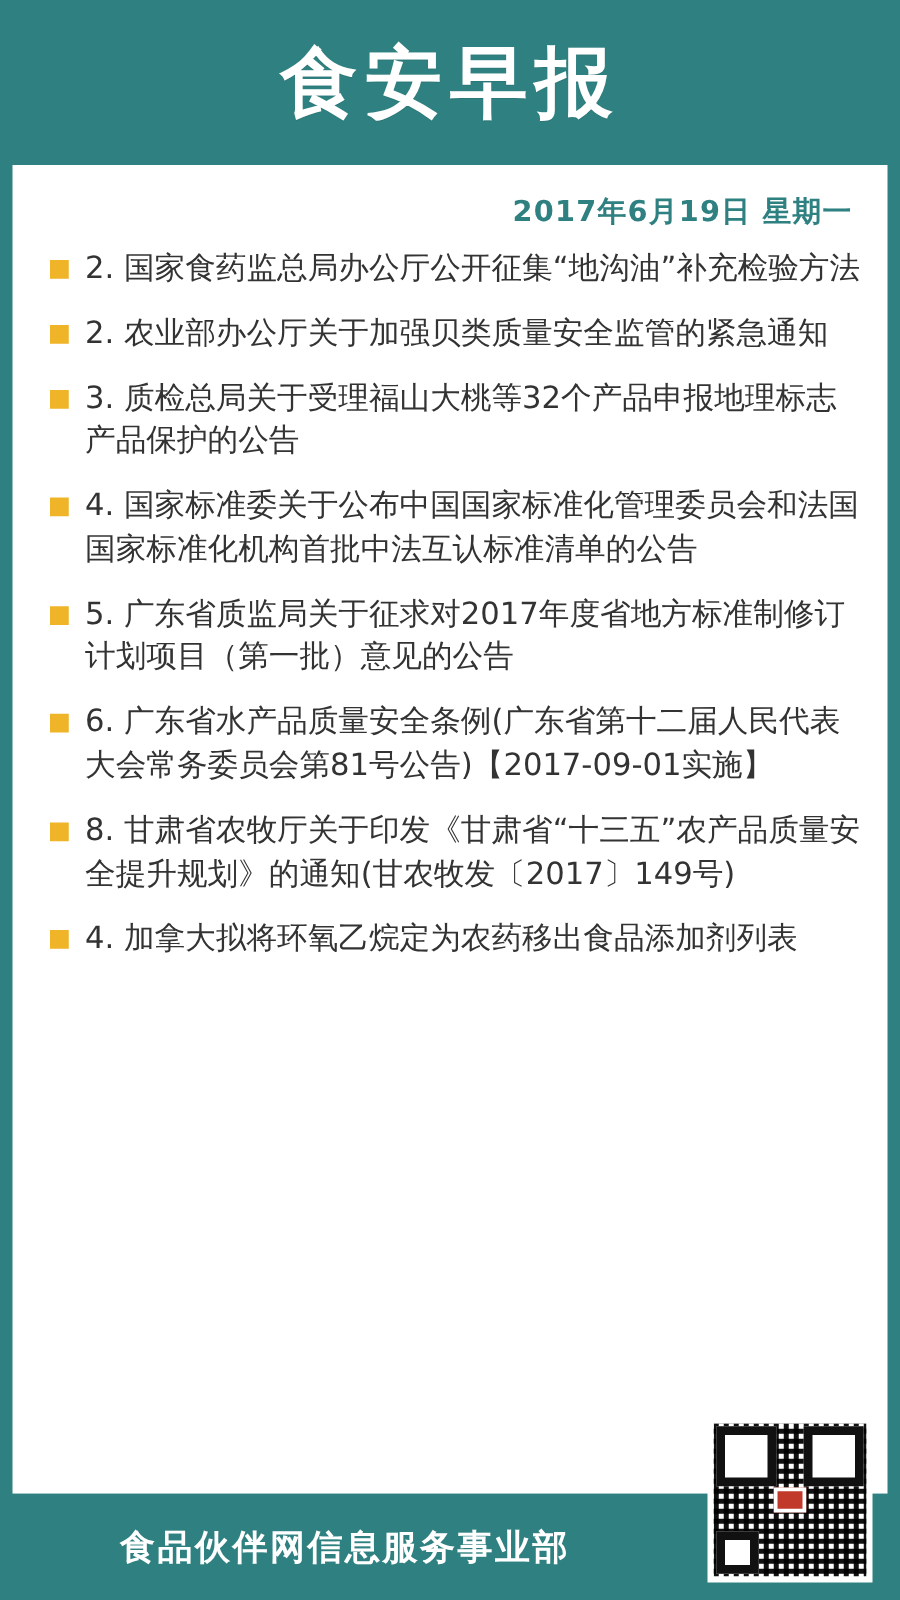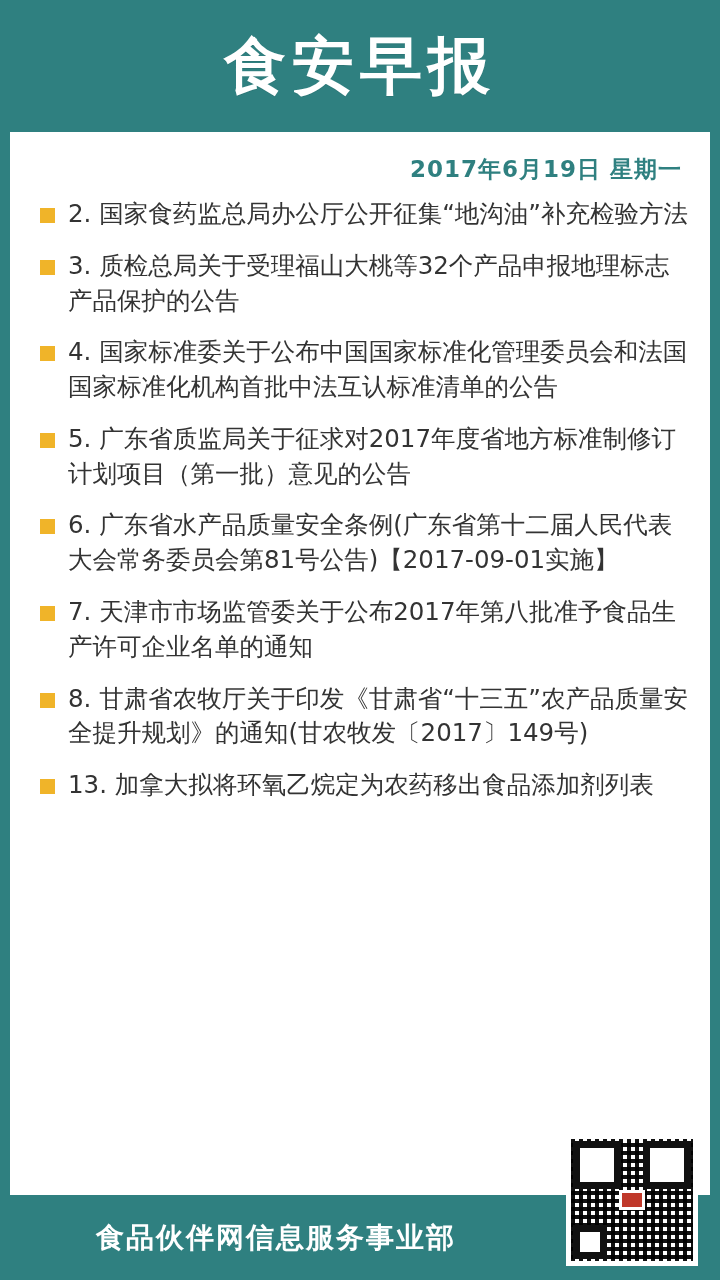--- a/index.html
+++ b/index.html
@@ -152,20 +152,24 @@
       <span class="date-text">2017年6月19日 星期一</span>
     </div>
 
     <div class="list">
 
       <div class="item">
         <span class="bullet"></span>
         <span class="item-text">2. 国家食药监总局办公厅公开征集“地沟油”补充检验方法</span>
       </div>
 
+      <div class="item">
+        <span class="bullet"></span>
+        <span class="item-text">2. 农业部办公厅关于加强贝类质量安全监管的紧急通知</span>
+      </div>
 
       <div class="item">
         <span class="bullet"></span>
         <span class="item-text">3. 质检总局关于受理福山大桃等32个产品申报地理标志产品保护的公告</span>
       </div>
 
       <div class="item">
         <span class="bullet"></span>
         <span class="item-text">4. 国家标准委关于公布中国国家标准化管理委员会和法国国家标准化机构首批中法互认标准清单的公告</span>
       </div>
@@ -173,34 +177,30 @@
       <div class="item">
         <span class="bullet"></span>
         <span class="item-text">5. 广东省质监局关于征求对2017年度省地方标准制修订计划项目（第一批）意见的公告</span>
       </div>
 
       <div class="item">
         <span class="bullet"></span>
         <span class="item-text">6. 广东省水产品质量安全条例(广东省第十二届人民代表大会常务委员会第81号公告)【2017-09-01实施】</span>
       </div>
 
-      <div class="item">
-        <span class="bullet"></span>
-        <span class="item-text">7. 天津市市场监管委关于公布2017年第八批准予食品生产许可企业名单的通知</span>
-      </div>
 
       <div class="item">
         <span class="bullet"></span>
         <span class="item-text">8. 甘肃省农牧厅关于印发《甘肃省“十三五”农产品质量安全提升规划》的通知(甘农牧发〔2017〕149号)</span>
       </div>
 
 
       <div class="item">
         <span class="bullet"></span>
-        <span class="item-text">13. 加拿大拟将环氧乙烷定为农药移出食品添加剂列表</span>
+        <span class="item-text">4. 加拿大拟将环氧乙烷定为农药移出食品添加剂列表</span>
       </div>
 
     </div>
   </div>
 
   <div class="footer">
     <div class="footer-text">食品伙伴网信息服务事业部</div>
     <div class="qr-wrap">
       <div class="qr">
         <span class="eye3"></span>

